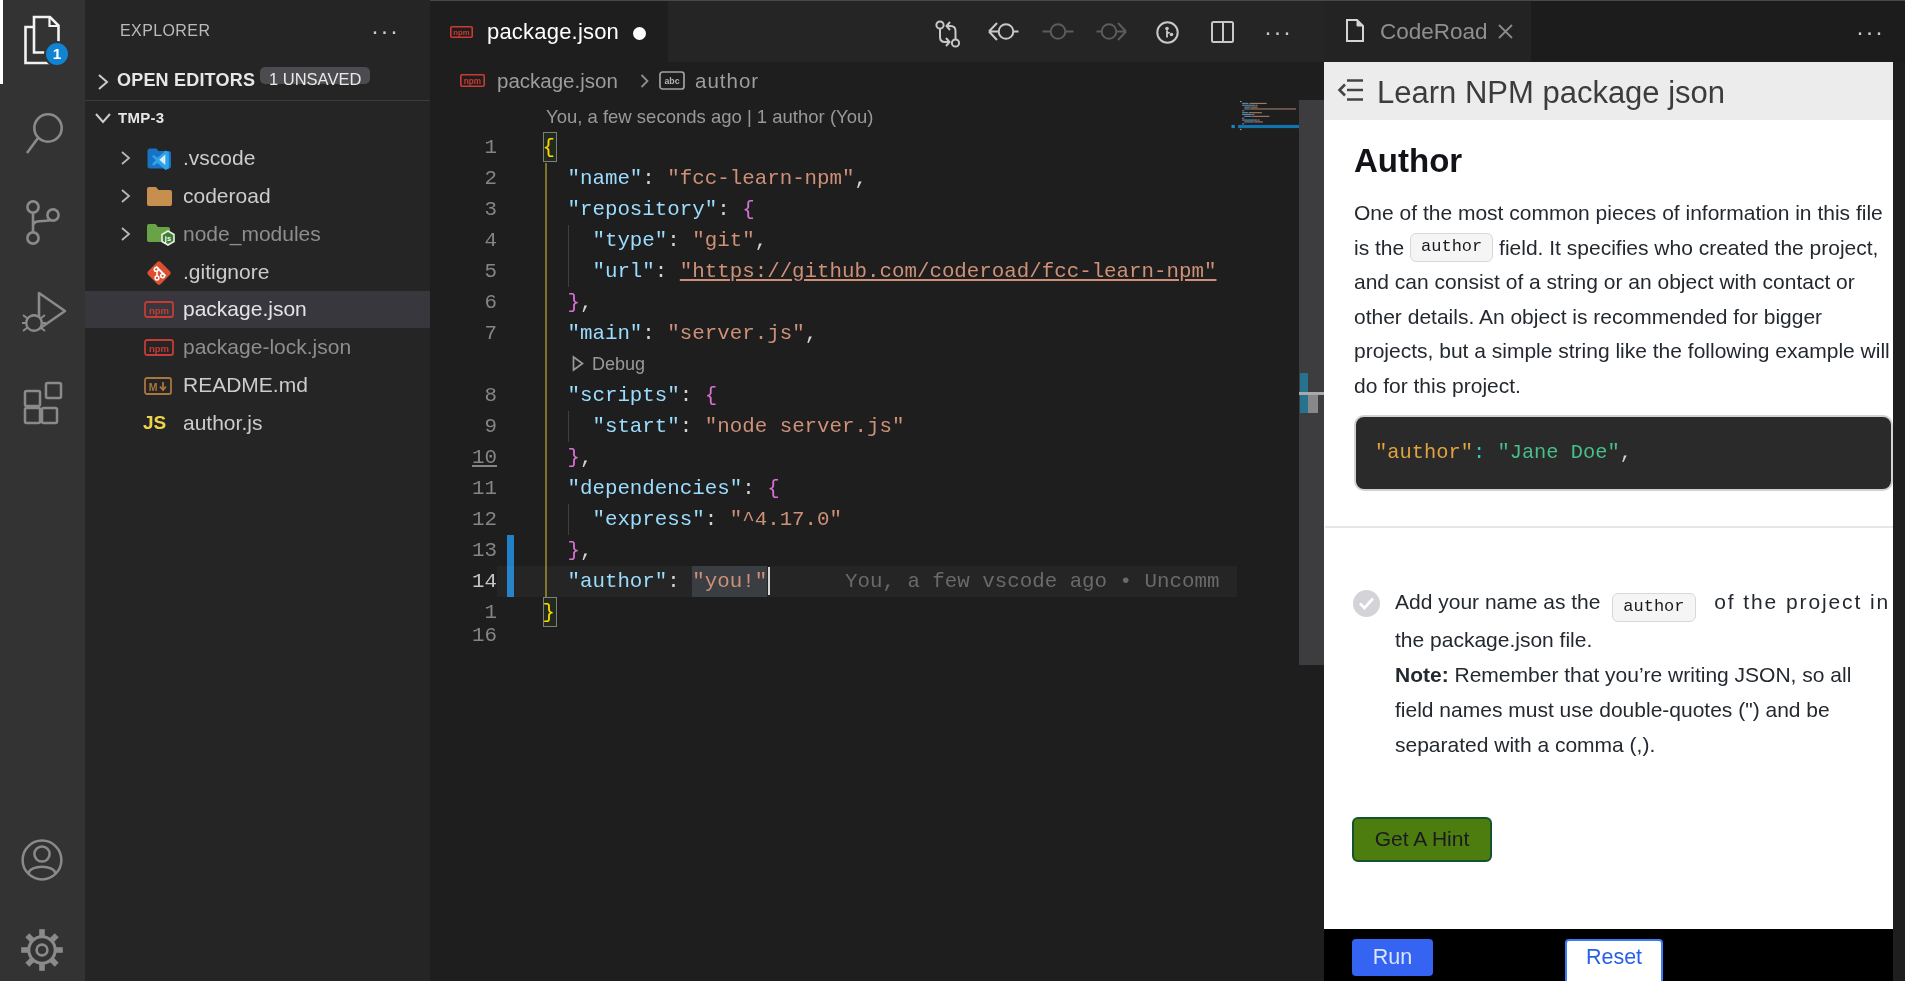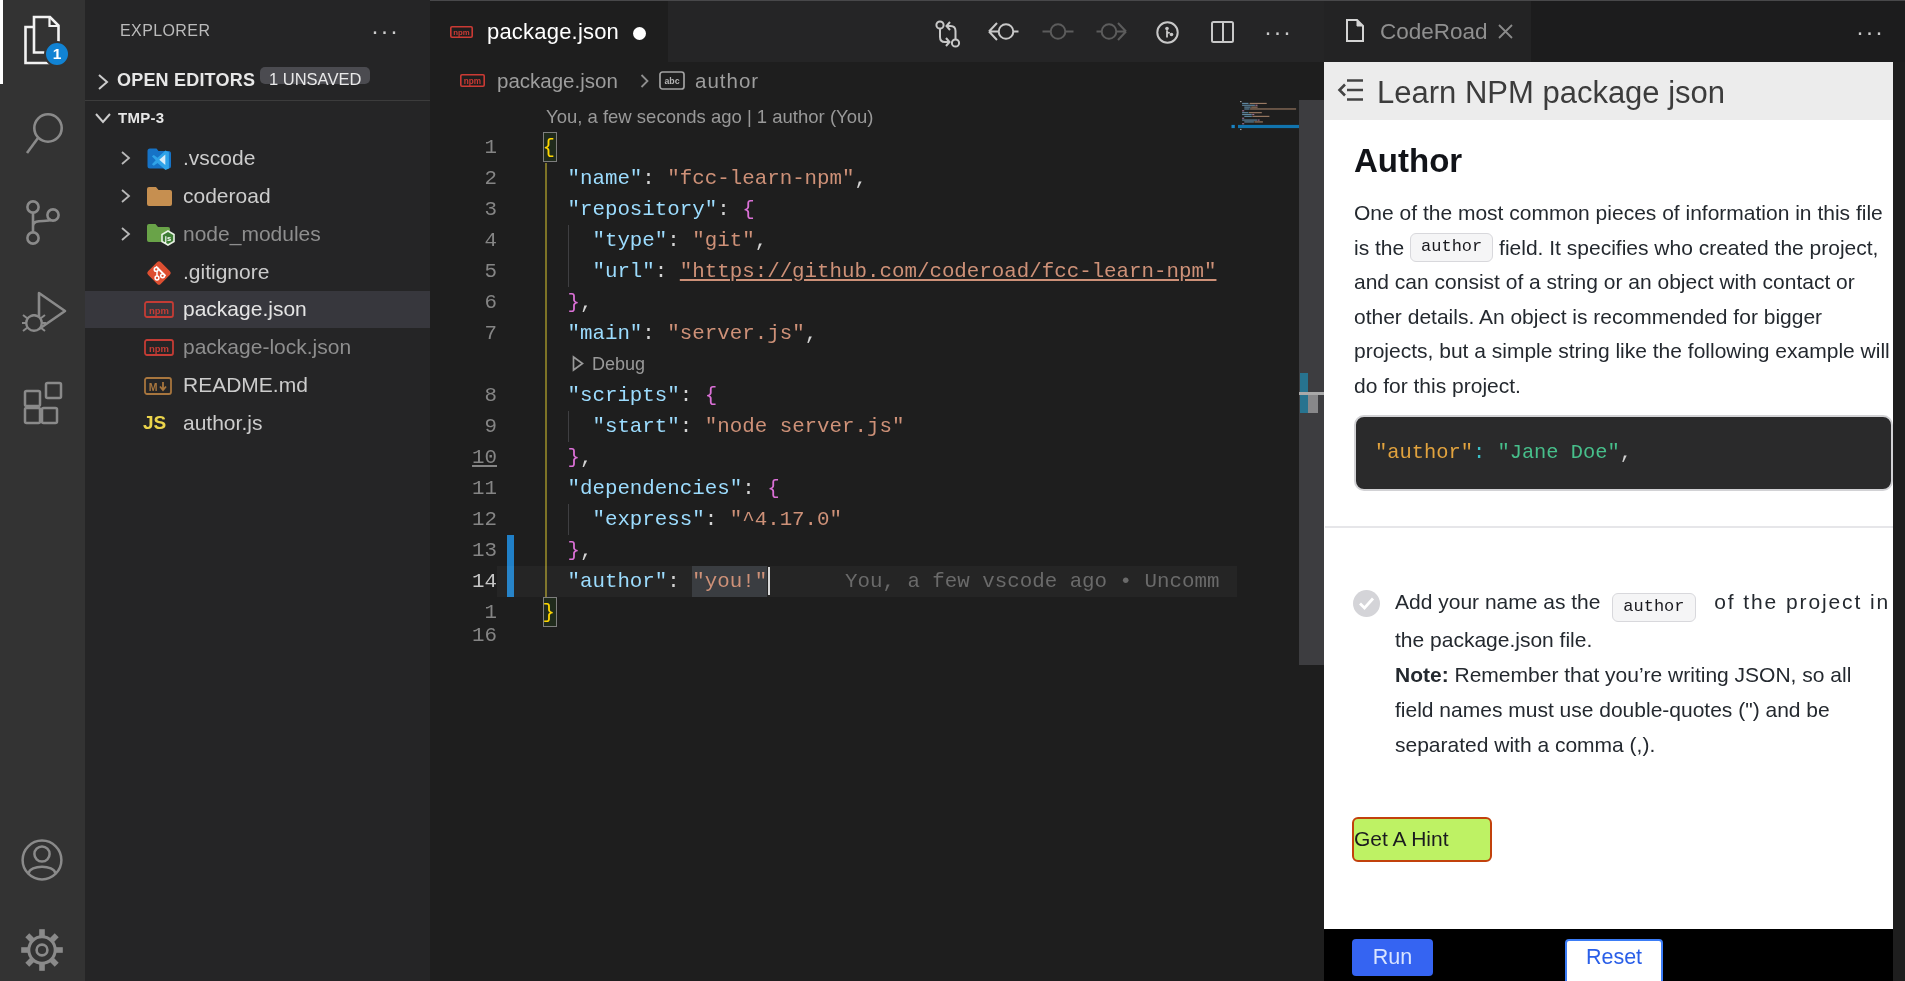--- a/index.html
+++ b/index.html
@@ -327,20 +327,20 @@
 <div class="abs" style="left:1354px;top:415px;width:539px;height:76px;background:#2a2a2b;border:2px solid #d2d2d5;border-radius:10px;"></div>
 <div class="abs mono" style="left:1375px;top:441px;font-size:20.4px;white-space:pre;"><span style="color:#e2a33e;">"author"</span><span style="color:#3bc0c9;">:</span> <span style="color:#47bf8b;">"Jane Doe"</span><span style="color:#d0d0d0;">,</span></div>
 <div class="abs" style="left:1325px;top:526px;width:568px;height:2px;background:#e6e6e9;"></div>
 
 <div class="abs" style="left:1353px;top:590px;width:27px;height:27px;border-radius:50%;background:#d4d4d8;"></div>
 <svg class="abs" style="left:1358px;top:596px;" width="17" height="15" viewBox="0 0 17 15">
         <path d="M2 7.5 L6.5 12 L15 2.5" fill="none" stroke="#ffffff" stroke-width="2.8"></path>
       </svg>
 <div class="abs wv" style="left:1395px;top:583.5px;font-size:21px;line-height:35.3px;white-space:nowrap;">Add your name as the <span class="chip" style="margin:0 11px 0 6px;">author</span><span style="letter-spacing:1.9px;"> of the project in</span><br>the package.json file.<br><b>Note:</b> Remember that you’re writing JSON, so all<br>field names must use double-quotes (") and be<br>separated with a comma (,).</div>
 
-<div class="abs" style="left:1352px;top:817px;width:140px;height:45px;border:2px solid #c2410c;border-radius:6px;background:#bef264;color:#1b1b1f;font-size:21px;line-height:40px;text-align:left;">Get A Hint</div>
+<div class="abs" style="left:1352px;top:817px;width:140px;height:45px;border:2px solid #14532d;border-radius:6px;background:#4d7c0f;color:#1b1b1f;font-size:21px;line-height:40px;text-align:center;">Get A Hint</div>
 
 <div class="abs" style="left:1324px;top:929px;width:569px;height:52px;background:#000000;"></div>
 <div class="abs" style="left:1352px;top:939px;width:81px;height:37px;background:#3564f2;border-radius:4px;color:#d9e4ff;font-size:21.5px;line-height:36px;text-align:center;">Run</div>
 <div class="abs" style="left:1565px;top:939px;width:98px;height:46px;background:#ffffff;border:2.5px solid #3b7cf6;border-radius:4px;color:#2a5fe8;font-size:21.5px;line-height:33px;text-align:center;">Reset</div>
 </div>
 
 </div>
 
 </body></html>

